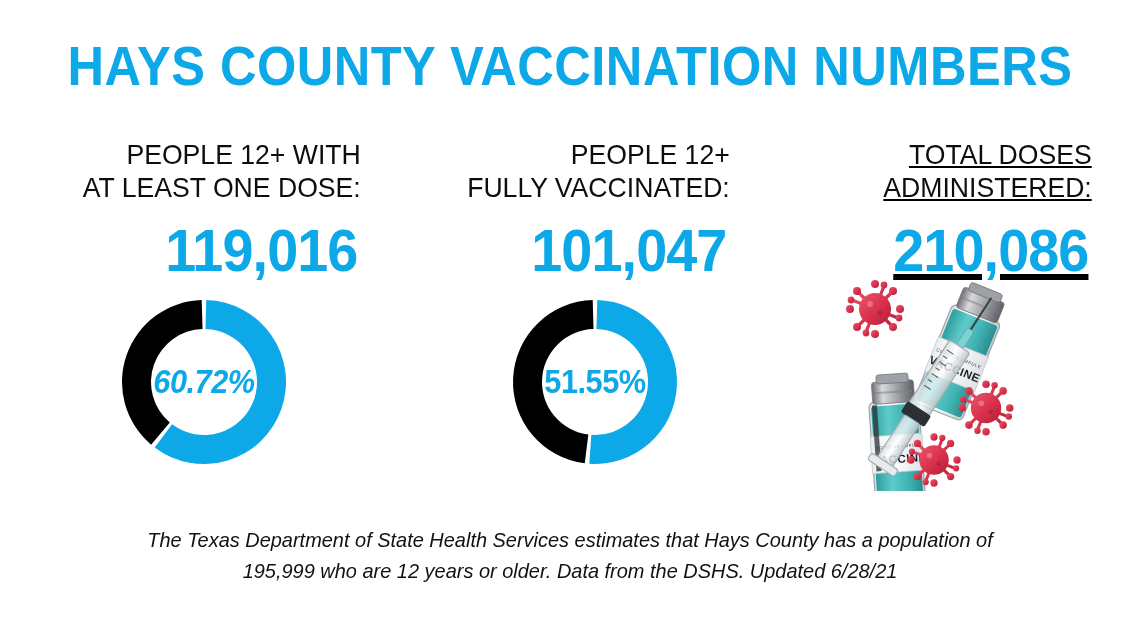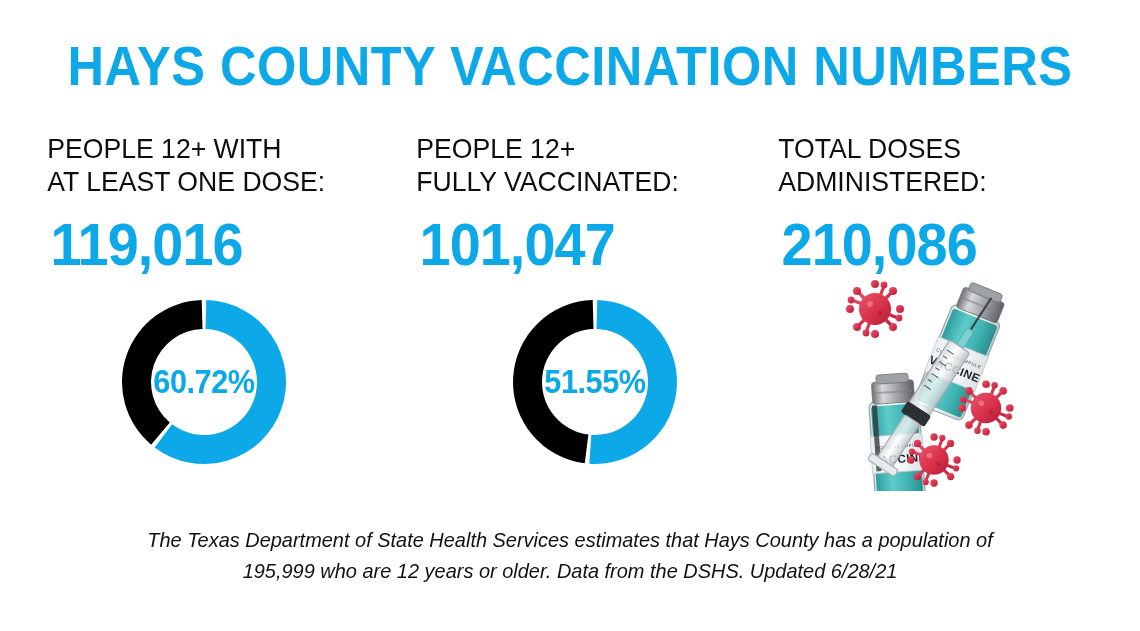--- a/index.html
+++ b/index.html
@@ -30,27 +30,27 @@
     line-height: 60px;
     letter-spacing: 0.5px;
     transform: scaleX(0.92);
     transform-origin: center top;
     white-space: nowrap;
   }
 
   
   .col {
     position: absolute;
-    top: 132px;
+    top: 138px;
     width: 330px;
-    text-align: left;
+    text-align: right;
   }
   .col-1 { left: 39px; }
   .col-2 { left: 408px; }
-  .col-3 { left: 770px; }
+  .col-3 { left: 770px; text-decoration: underline; }
 
   .col-head {
     color: #0d0d0d;
     font-family: "Liberation Sans", sans-serif;
     font-weight: normal;
     font-size: 28px;
     line-height: 33px;
     letter-spacing: 0px;
     transform: scaleX(0.95);
     transform-origin: center top;
@@ -70,21 +70,21 @@
     transform-origin: center top;
     white-space: nowrap;
   }
 
   
   .donut-wrap {
     position: absolute;
     width: 180px;
     height: 180px;
   }
-  .donut-1 { left: 114px; top: 292px; }
+  .donut-1 { left: 114px; top: 292px; font-style: italic; }
   .donut-2 { left: 505px; top: 292px; }
   .donut-svg { display: block; width: 180px; height: 180px; }
   .donut-label {
     position: absolute;
     left: 0;
     top: 0;
     width: 180px;
     height: 180px;
     display: flex;
     align-items: center;

